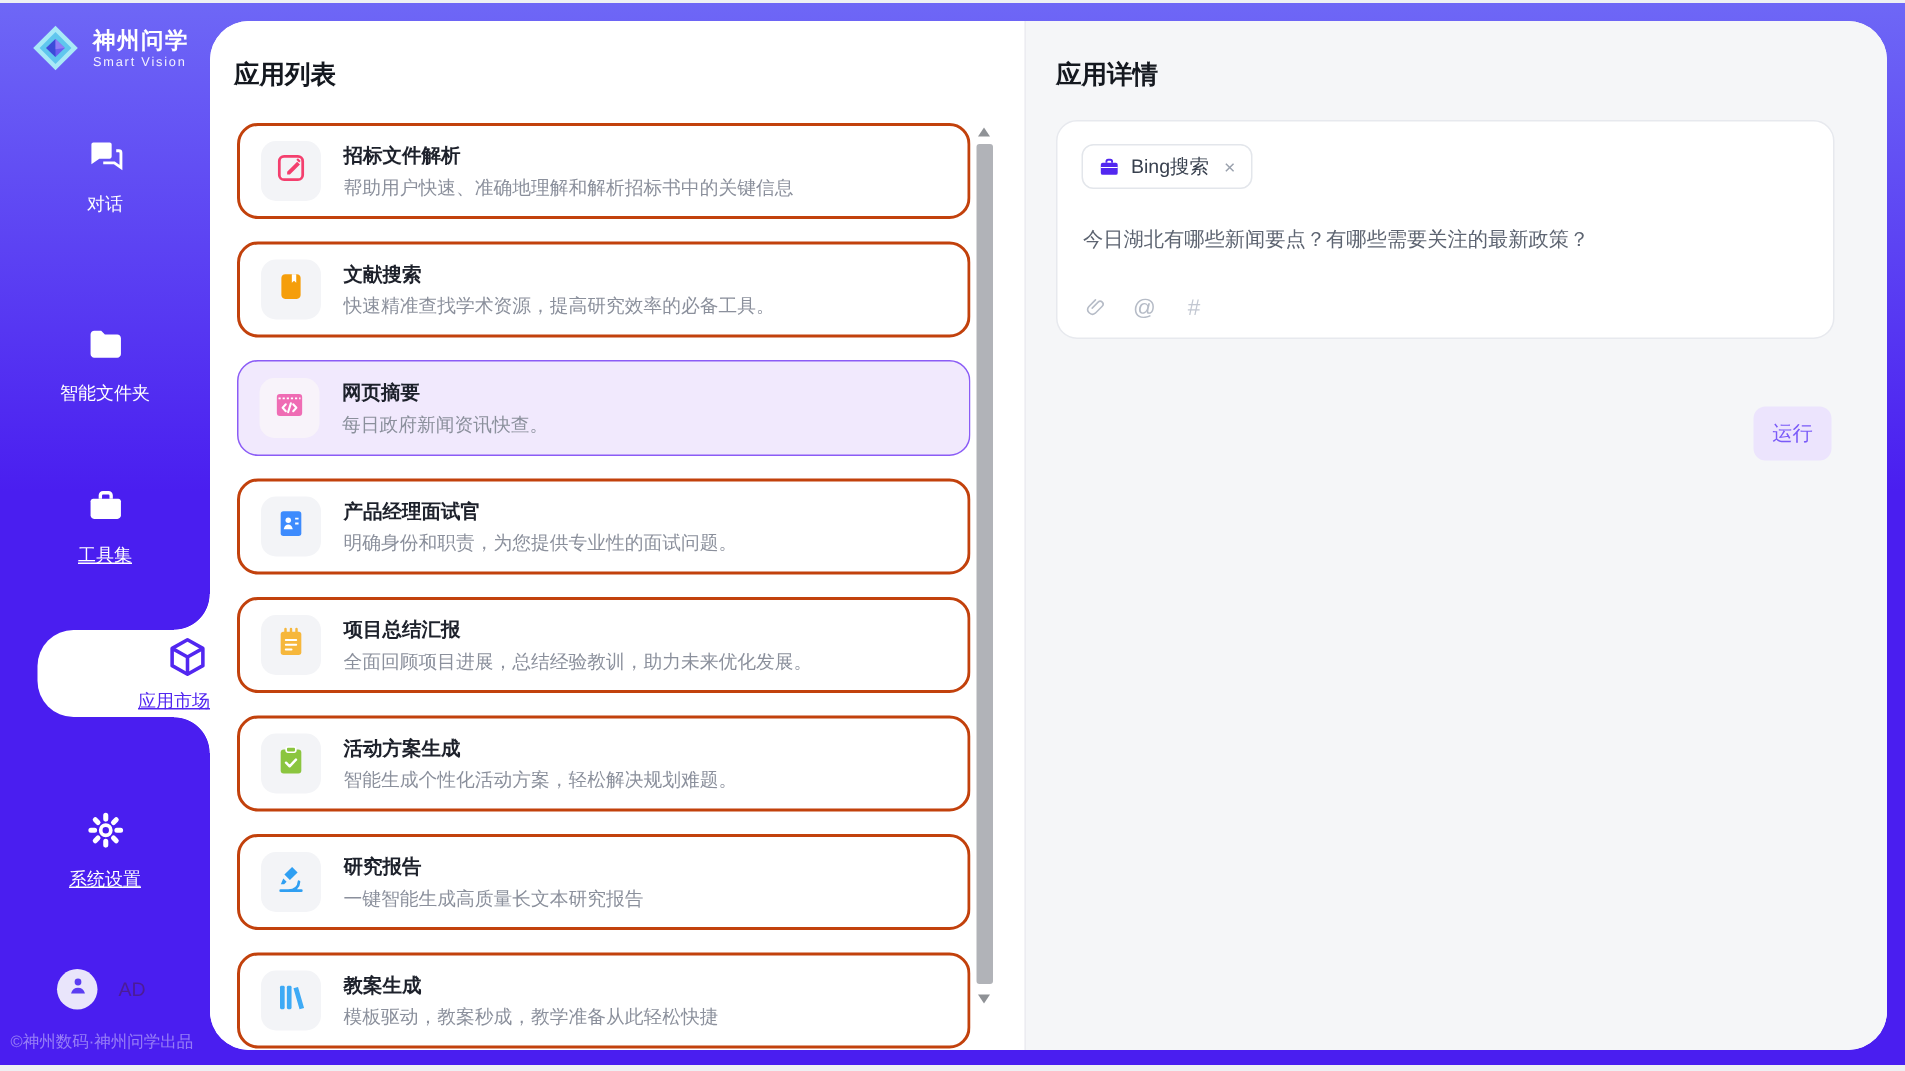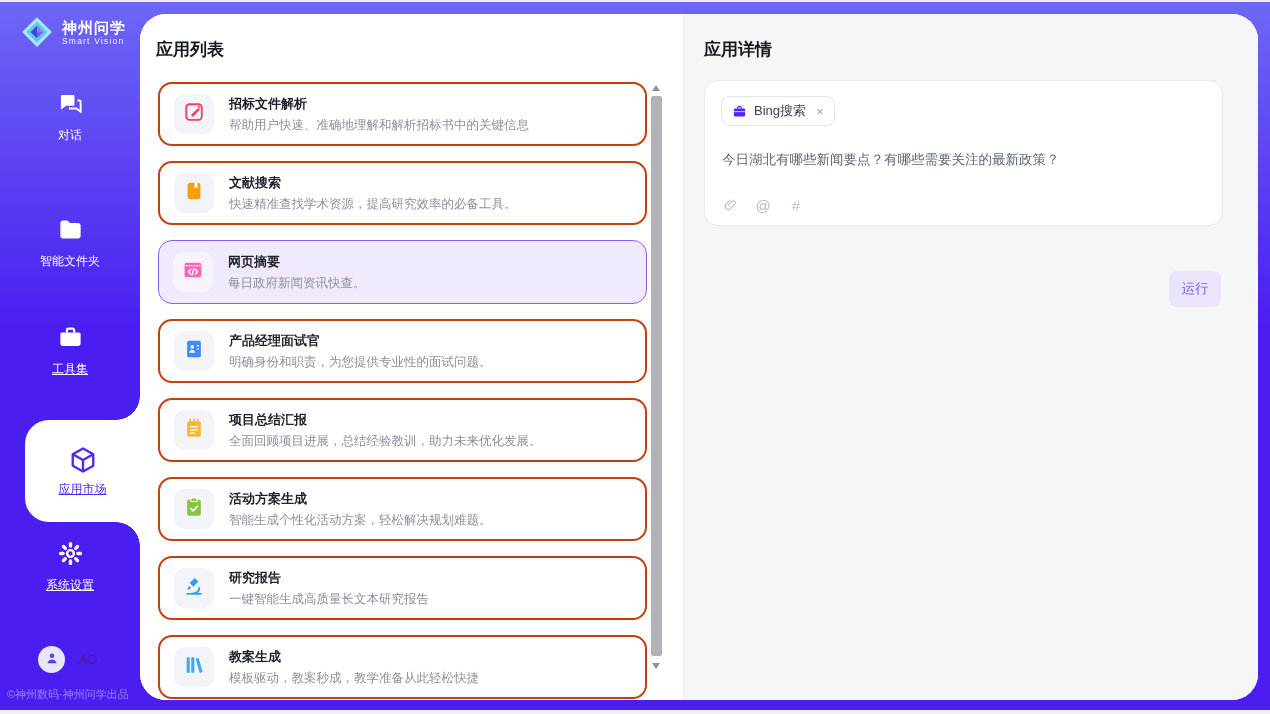--- a/index.html
+++ b/index.html
@@ -22,23 +22,23 @@
   .logo-title { font-size:15px; font-weight:bold; letter-spacing:1px; line-height:17px; }
   .logo-sub { font-size:8.5px; letter-spacing:1.2px; color:rgba(255,255,255,.92); }
   .nav-item { position:absolute; left:0; width:140px; text-align:center; cursor:pointer; }
   .nav-item .nicon { display:inline-block; width:27px; height:27px; color:#fff; }
   .nav-item .nicon svg { width:27px; height:27px; }
   .nav-label { margin-top:6px; font-size:12px; color:#fff; }
   .nav-label.u { text-decoration:underline; }
   .ni-0 { top:88px; } .ni-1 { top:214px; } .ni-2 { top:322px; } .ni-4 { top:538px; }
   
   .nav-bubble {
-    position:absolute; left:25px; right:0; top:418px; height:102px;
+    position:absolute; left:25px; right:0; top:418px; height:58px;
     background:#fff; border-radius:24px 0 0 24px; cursor:pointer;
-    display:flex; flex-direction:column; align-items:center; justify-content:center;
+    display:flex; flex-direction:column; align-items:flex-end; justify-content:center;
   }
   .nav-bubble::before {
     content:""; position:absolute; right:0; top:-24px; width:24px; height:24px;
     background:radial-gradient(circle at 0 0, rgba(0,0,0,0) 23.5px, #fff 24px);
   }
   .nav-bubble::after {
     content:""; position:absolute; right:0; bottom:-24px; width:24px; height:24px;
     background:radial-gradient(circle at 0 100%, rgba(0,0,0,0) 23.5px, #fff 24px);
   }
   .nav-bubble .nicon { display:inline-block; width:30px; height:30px; color:var(--accent); }

